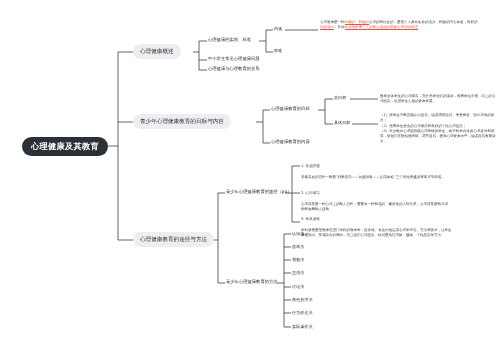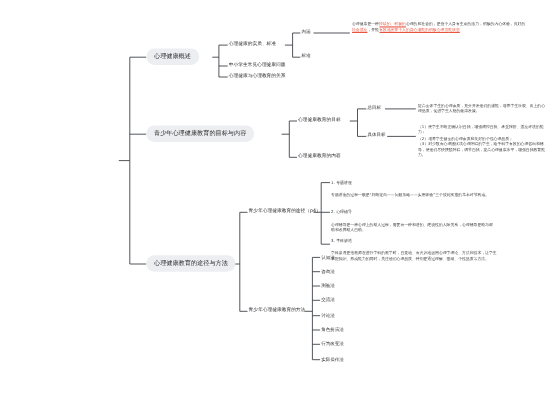--- a/index.html
+++ b/index.html
@@ -153,20 +153,23 @@
       <path d="M284,247 L291,247"></path>
       <path d="M284,260 L291,260"></path>
       <path d="M284,273 L291,273"></path>
       <path d="M284,287 L291,287"></path>
       <path d="M284,300 L291,300"></path>
       <path d="M284,313 L291,313"></path>
       <path d="M284,327 L291,327"></path>
     </g>
   </svg>
 
+  <div class="node root-node" style="left:22px; top:137px;">
+    <span>心理健康及其教育</span>
+  </div>
 
   <div class="node l1-node" style="left:133px; top:44px;">
     <span>心理健康概述</span>
   </div>
 
   <div class="node l2-node" style="left:208px; top:37px;">
     <span>心理健康的实质、标准</span>
   </div>
   <div class="node l2-node" style="left:208px; top:56px;">
     <span>中小学生常见心理健康问题</span>

